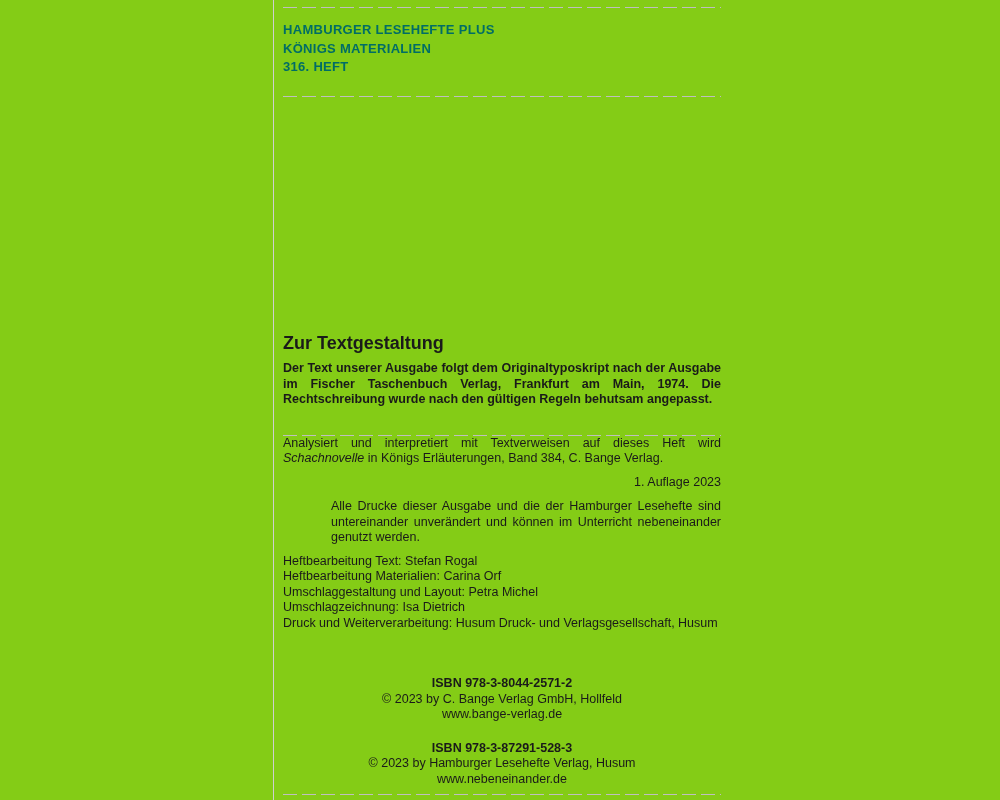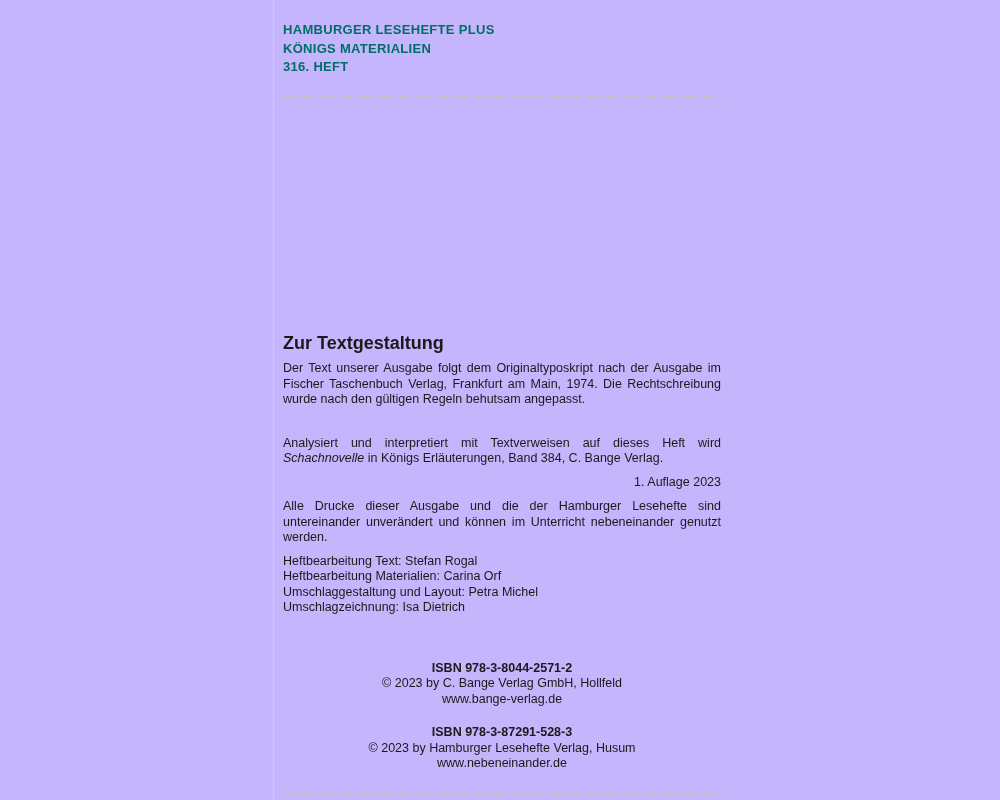--- a/index.html
+++ b/index.html
@@ -8,21 +8,21 @@
     height: 800px;
     background: #ffffff;
     font-family: "Liberation Sans", "DejaVu Sans", sans-serif;
     color: #1a1a1a;
     overflow: hidden;
   }
   .page {
     position: relative;
     width: 1000px;
     height: 800px;
-    background: #c4b5fd;
+    background: #84cc16;
   }
   .vertical-rule {
     position: absolute;
     left: 273px;
     top: 0;
     width: 1px;
     height: 800px;
     background: #cfcfcf;
   }
   .content {
@@ -59,24 +59,24 @@
     letter-spacing: 0.3px;
   }
   .section-heading {
     margin-top: 239px;
     font-weight: bold;
     font-size: 18px;
   }
   .para {
     text-align: justify;
   }
-  .para-textgestaltung { margin-top: 10px; }
+  .para-textgestaltung { margin-top: 10px; font-weight: bold; }
   .para-analysis       { }
   .edition-line        { margin-top: 8px; text-align: right; }
-  .para-drucke         { margin-top: 9px; }
+  .para-drucke         { margin-top: 9px; margin-left: 48px; }
   .credits-block       { margin-top: 8px; }
   .isbn-block-1        { margin-top: 45px; text-align: center; }
   .isbn-block-2        { margin-top: 18px; text-align: center; }
   .isbn-line { font-weight: bold; }
   .italic { font-style: italic; }
 </style>
 </head>
 <body>
 
 <div class="page">
@@ -105,20 +105,21 @@
 
     <div class="edition-line">1. Auflage 2023</div>
 
     <p class="para para-drucke">Alle Drucke dieser Ausgabe und die der Hamburger Lesehefte sind untereinander unverändert und können im Unterricht nebeneinander genutzt werden.</p>
 
     <div class="credits-block">
       <div>Heftbearbeitung Text: Stefan Rogal</div>
       <div>Heftbearbeitung Materialien: Carina Orf</div>
       <div>Umschlaggestaltung und Layout: Petra Michel</div>
       <div>Umschlagzeichnung: Isa Dietrich</div>
+      <div>Druck und Weiterverarbeitung: Husum Druck- und Verlagsgesellschaft, Husum</div>
     </div>
 
     <div class="isbn-block-1">
       <div class="isbn-line">ISBN 978-3-8044-2571-2</div>
       <div>© 2023 by C. Bange Verlag GmbH, Hollfeld</div>
       <div>www.bange-verlag.de</div>
     </div>
 
     <div class="isbn-block-2">
       <div class="isbn-line">ISBN 978-3-87291-528-3</div>

